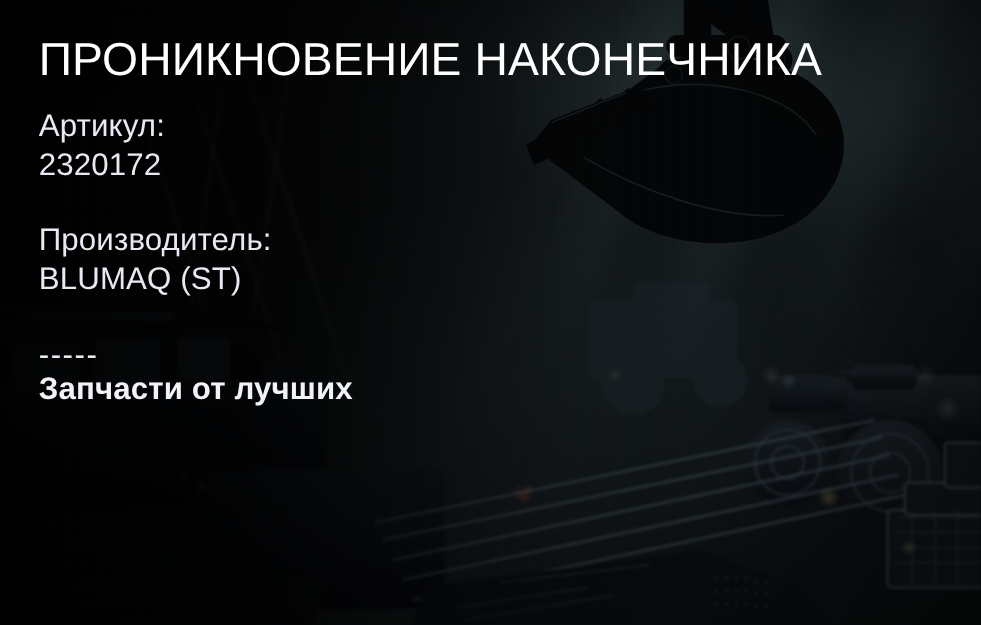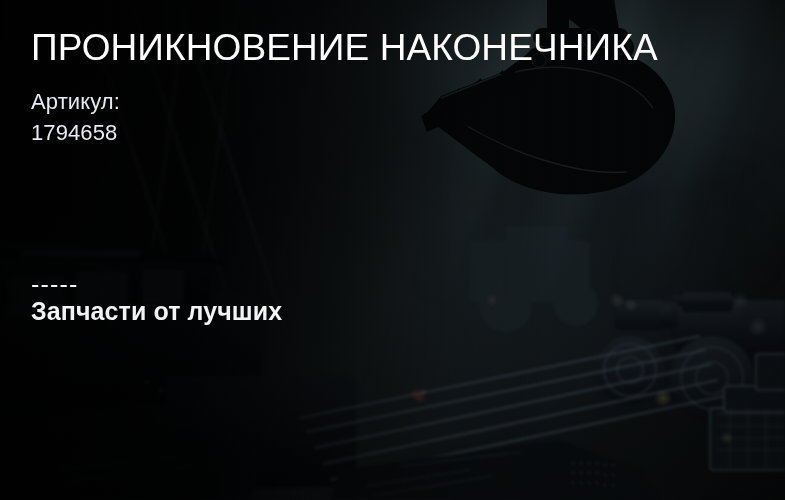--- a/index.html
+++ b/index.html
@@ -125,21 +125,21 @@
     font-weight: 400;
     color: #ffffff;
     letter-spacing: 0.1px;
     white-space: nowrap;
   }
 
   .field {
     position: absolute;
     left: 0;
     color: #e8e9f2;
-    font-size: 22px;
+    font-size: 25px;
     line-height: 31px;
     font-weight: 400;
     letter-spacing: 0.1px;
   }
   .field-article { top: 86px; }
   .field-manufacturer { top: 177px; }
 
   .field .field-label,
   .field .field-value {
     display: block;
@@ -327,23 +327,27 @@
   <div class="bg-layer bg-bokeh"></div>
   <div class="bg-layer bg-vignette"></div>
   <div class="bg-layer bg-grain"></div>
 
   <div class="content">
 
     <div class="title">ПРОНИКНОВЕНИЕ НАКОНЕЧНИКА</div>
 
     <div class="field field-article">
       <span class="field-label">Артикул:</span>
-      <span class="field-value">1794658</span>
+      <span class="field-value">2320172</span>
     </div>
 
+    <div class="field field-manufacturer">
+      <span class="field-label">Производитель:</span>
+      <span class="field-value">BLUMAQ (ST)</span>
+    </div>
 
     <div class="tagline">
       <span class="rule">-----</span>
       <span class="tag-line">Запчасти от лучших</span>
     </div>
 
   </div>
 </div>
 
 </body></html>

